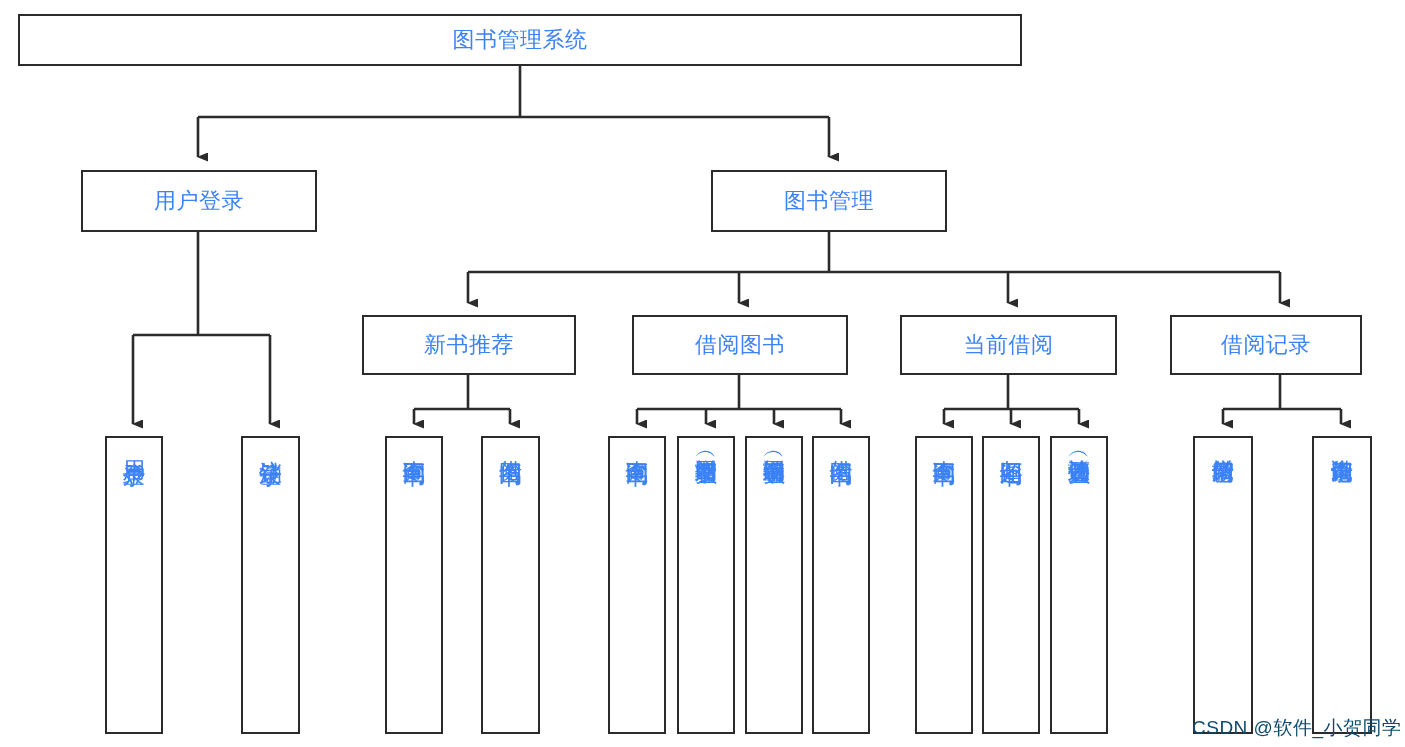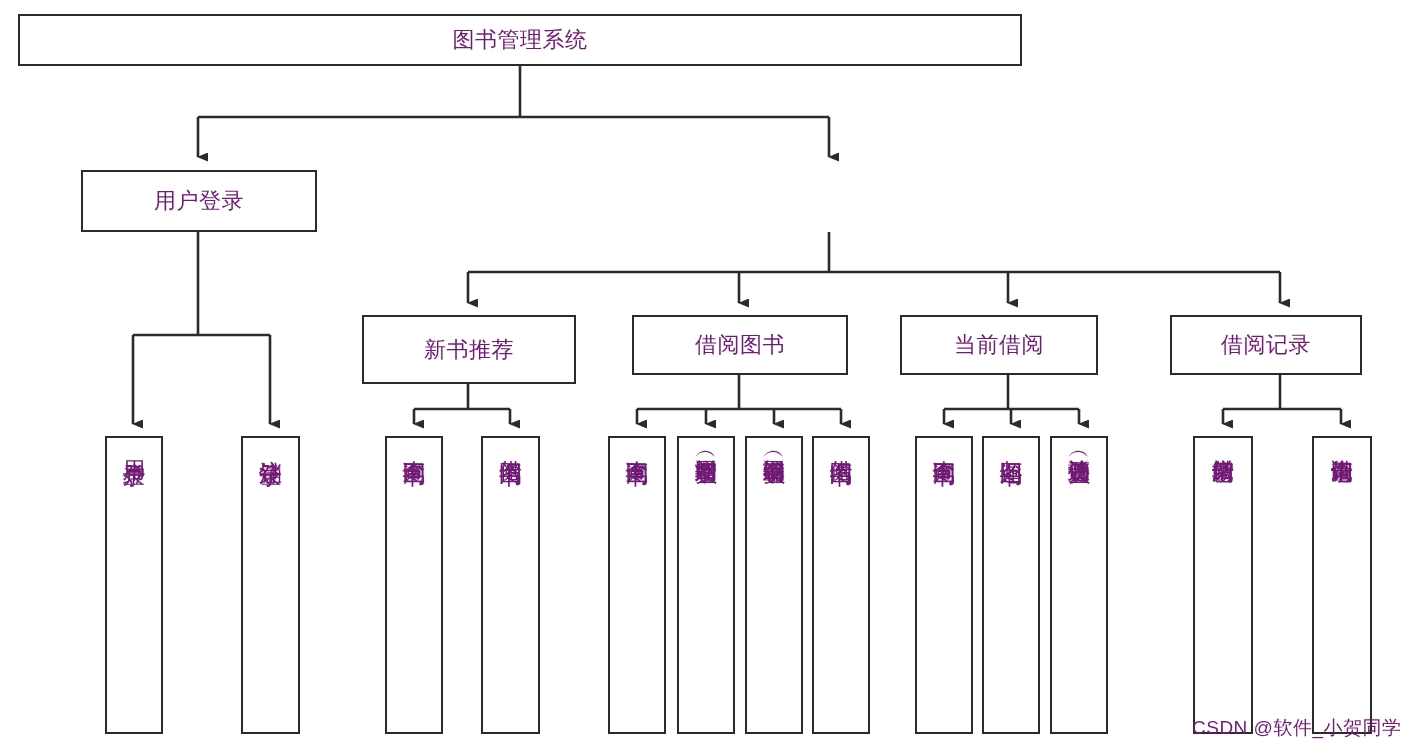--- a/index.html
+++ b/index.html
@@ -29,21 +29,21 @@
     position: absolute;
     box-sizing: border-box;
     border: 2px solid #2b2b2b;
     background: #ffffff;
     display: flex;
     align-items: center;
     justify-content: center;
     overflow: hidden;
   }
   .node-label {
-    color: #701a75;
+    color: #3b82f6;
     line-height: 1.08;
     text-align: center;
     white-space: nowrap;
     letter-spacing: 0.5px;
   }
   .node-h .node-label {
     font-size: 22px;
   }
   .node-root .node-label {
     font-size: 22px;
@@ -60,21 +60,21 @@
     line-height: 1.0;
     letter-spacing: 1.5px;
     white-space: pre-line;
   }
   .node-v.tall-text .node-label {
     font-size: 22px;
     letter-spacing: 0.5px;
   }
   .watermark {
     position: absolute;
-    color: #701a75;
+    color: #0c4a6e;
     font-size: 19px;
     white-space: nowrap;
     letter-spacing: 0.5px;
     pointer-events: none;
   }
 </style>
 </head>
 <body>
 
 <div id="diagram-root">
@@ -129,28 +129,31 @@
     </g>
   </svg>
 
   <div class="node-box node-h node-root" style="left:18px; top:14px; width:1004px; height:52px;">
     <span class="node-label">图书管理系统</span>
   </div>
 
   <div class="node-box node-h" style="left:81px; top:170px; width:236px; height:62px;">
     <span class="node-label">用户登录</span>
   </div>
-
-  <div class="node-box node-h" style="left:362px; top:315px; width:214px; height:69px;">
+  <div class="node-box node-h" style="left:711px; top:170px; width:236px; height:62px;">
+    <span class="node-label">图书管理</span>
+  </div>
+
+  <div class="node-box node-h" style="left:362px; top:315px; width:214px; height:60px;">
     <span class="node-label">新书推荐</span>
   </div>
   <div class="node-box node-h" style="left:632px; top:315px; width:216px; height:60px;">
     <span class="node-label">借阅图书</span>
   </div>
-  <div class="node-box node-h" style="left:900px; top:315px; width:198px; height:60px;">
+  <div class="node-box node-h" style="left:900px; top:315px; width:217px; height:60px;">
     <span class="node-label">当前借阅</span>
   </div>
   <div class="node-box node-h" style="left:1170px; top:315px; width:192px; height:60px;">
     <span class="node-label">借阅记录</span>
   </div>
 
   <div class="node-box node-v" style="left:105px; top:436px; width:58px; height:298px;">
     <span class="node-label">用户登录</span>
   </div>
   <div class="node-box node-v" style="left:241px; top:436px; width:59px; height:298px;">

